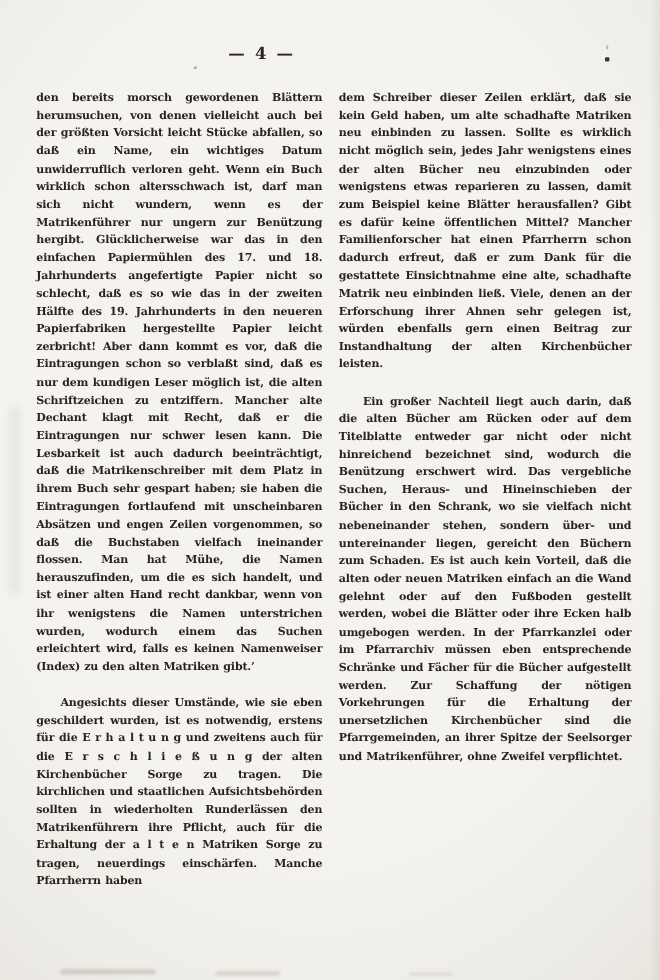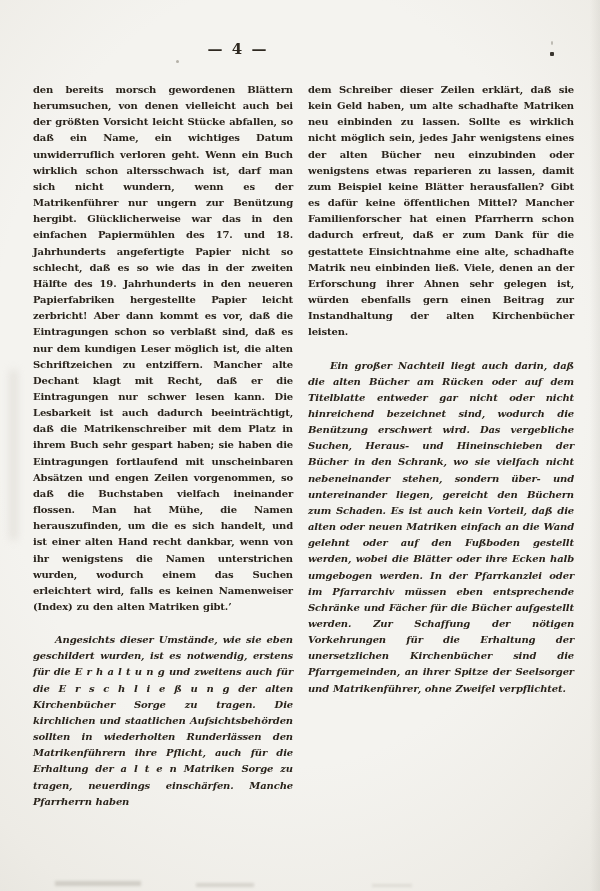--- a/index.html
+++ b/index.html
@@ -25,21 +25,21 @@
   .col p {
     margin:0;
     font-size:10px;
     line-height:16.15px;
     font-weight:700;
     text-align:justify;
     letter-spacing:-0.15px;
     word-spacing:0.5px;
   }
   .col p + p { margin-top:17px; }
-  .col p.indent { text-indent:22px;font-style:italic; }
+  .col p.indent { text-indent:22px; }
   
   .speck { position:absolute; border-radius:50%; }
   .speck-a { left:551px; top:41px; width:2px; height:4px; background:#8a867e; opacity:.55; }
   .speck-b { left:550px; top:52px; width:4px; height:4px; background:#3a362f; border-radius:1px; }
   .speck-c { left:176px; top:60px; width:3px; height:3px; background:#b5b1a8; }
   .smudge { position:absolute; filter:blur(1.6px); }
   .smudge-a { left:55px;  top:881px; width:86px; height:5px; background:#c6c3bb; opacity:.75; }
   .smudge-b { left:196px; top:883px; width:58px; height:4px; background:#cbc8c0; opacity:.7; }
   .smudge-c { left:372px; top:884px; width:40px; height:3px; background:#d2cfc7; opacity:.6; }
   .streak   { position:absolute; left:10px; top:370px; width:7px; height:170px;

